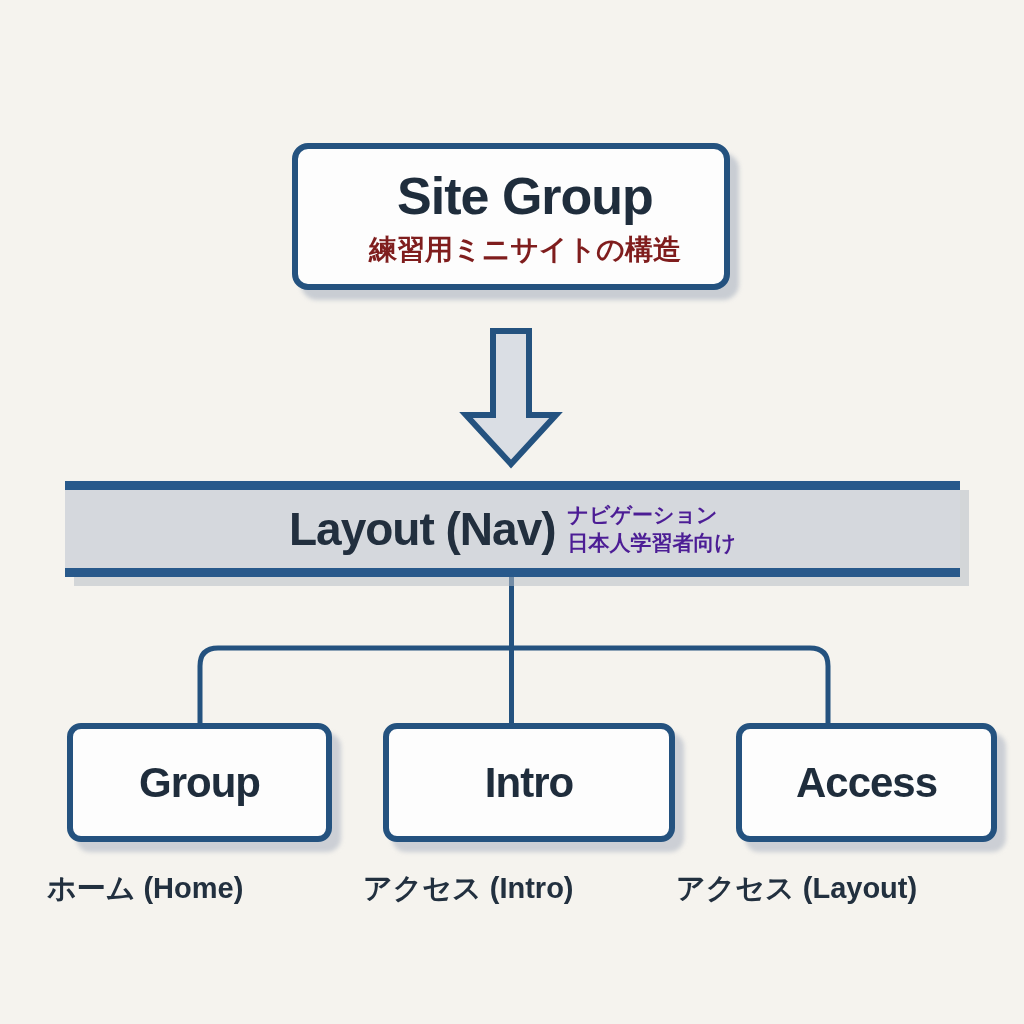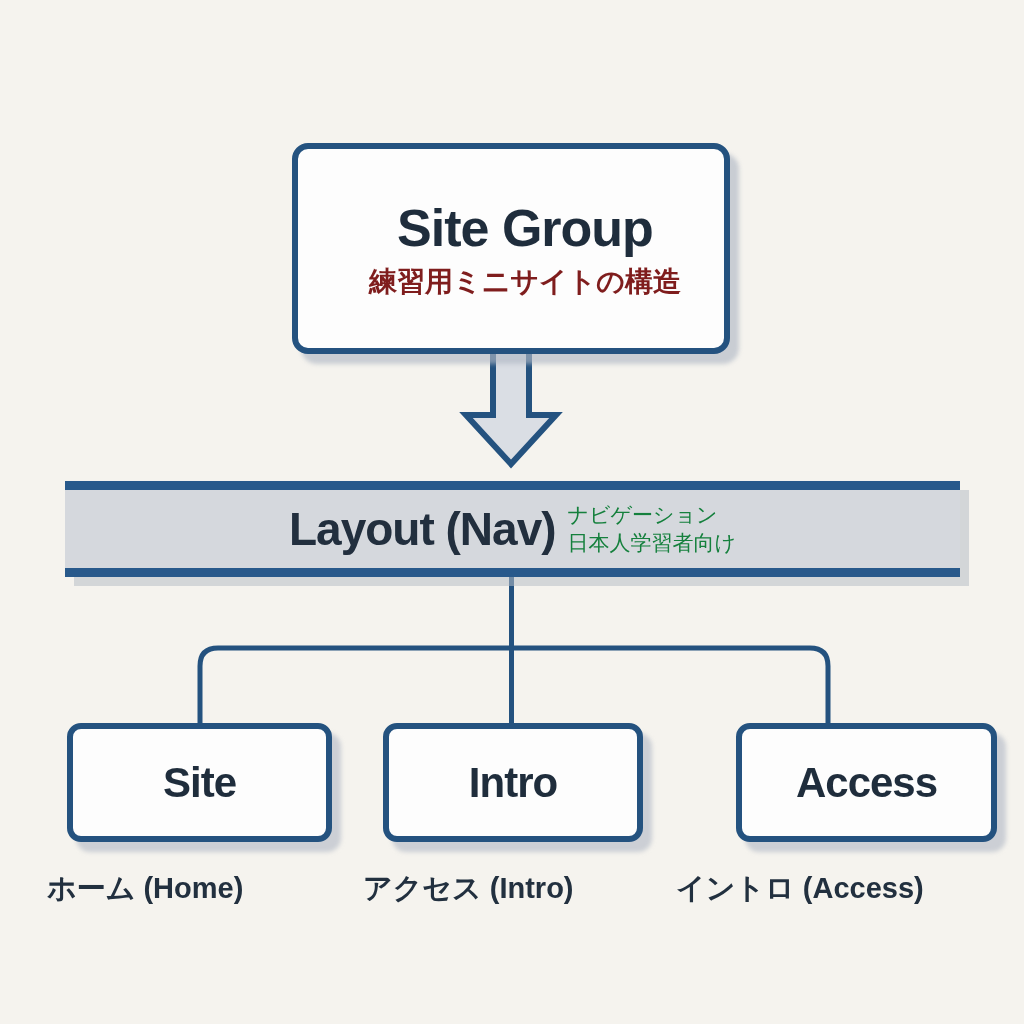--- a/index.html
+++ b/index.html
@@ -19,21 +19,21 @@
     position:relative;
     width:1024px;
     height:1024px;
     background:var(--bg);
     overflow:hidden;
   }
   
   .root-box{
     position:absolute;
     left:292px; top:143px;
-    width:438px; height:211px;
+    width:438px; height:147px;
     box-sizing:border-box;
     background:var(--boxfill);
     border:6px solid var(--blue);
     border-radius:16px;
     box-shadow:9px 10px 4px rgba(176,184,196,0.65);
     display:flex;
     flex-direction:column;
     align-items:center;
     justify-content:center;
     gap:14px;
@@ -84,41 +84,41 @@
     line-height:1;
   }
   .nav-note{
     display:flex;
     flex-direction:column;
     justify-content:center;
     gap:4px;
   }
   .nav-note-line{
     font-size:21px;
-    font-weight:400;
-    color:#15803d;
+    font-weight:700;
+    color:#4c1d95;
     line-height:1.15;
     text-align:left;
   }
   
   .child-box{
     position:absolute;
     top:723px;
     height:119px;
     box-sizing:border-box;
     background:var(--boxfill);
     border:6px solid var(--blue);
     border-radius:14px;
     box-shadow:9px 10px 4px rgba(176,184,196,0.6);
     display:flex;
     align-items:center;
     justify-content:center;
   }
   .child-home{ left:67px;  width:265px; }
-  .child-intro{ left:383px; width:260px; }
+  .child-intro{ left:383px; width:292px; }
   .child-access{ left:736px; width:261px; }
   .child-label{
     font-size:42px;
     font-weight:700;
     color:var(--navy);
     letter-spacing:-1px;
     line-height:1;
   }
   
   .caption{
@@ -156,26 +156,26 @@
 
   <div class="nav-bar">
     <div class="nav-title">Layout (Nav)</div>
     <div class="nav-note">
       <div class="nav-note-line">ナビゲーション</div>
       <div class="nav-note-line">日本人学習者向け</div>
     </div>
   </div>
 
   <div class="child-box child-home">
-    <div class="child-label">Site</div>
+    <div class="child-label">Group</div>
   </div>
   <div class="child-box child-intro">
     <div class="child-label">Intro</div>
   </div>
   <div class="child-box child-access">
     <div class="child-label">Access</div>
   </div>
 
   <div class="caption caption-home">ホーム (Home)</div>
   <div class="caption caption-intro">アクセス (Intro)</div>
-  <div class="caption caption-access">イントロ (Access)</div>
+  <div class="caption caption-access">アクセス (Layout)</div>
 
 </div>
 
 </body></html>

